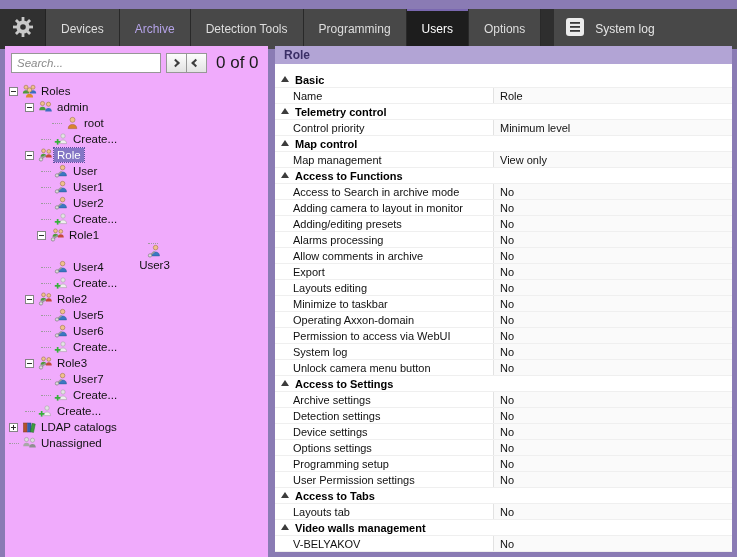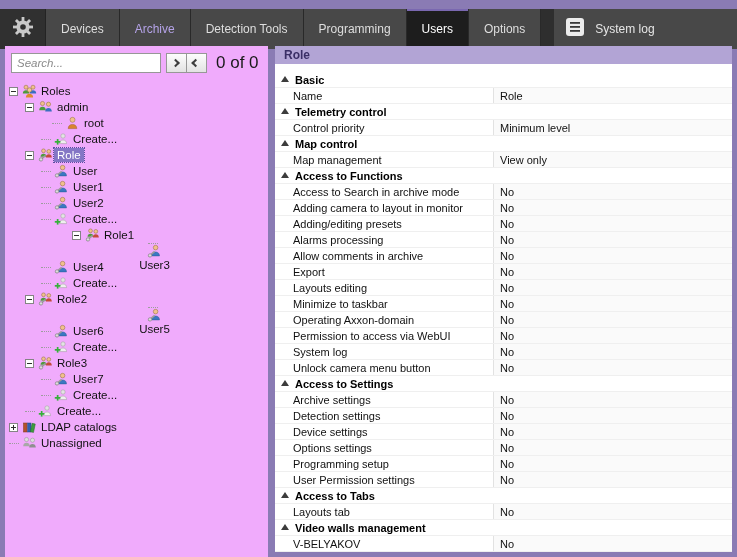--- a/index.html
+++ b/index.html
@@ -277,21 +277,21 @@
         <span class="ticon">
           <svg width="15" height="14" viewBox="0 0 15 14">
             <circle cx="9" cy="4" r="2.2" fill="#e3e3e3" stroke="#9a9a9a" stroke-width="0.5"></circle>
             <path d="M5.4 11.6c0-2.4 1.6-3.6 3.6-3.6s3.6 1.2 3.6 3.6z" fill="#efefef" stroke="#9a9a9a" stroke-width="0.5"></path>
             <rect x="0.8" y="9" width="5.6" height="1.7" fill="#35b03a"></rect>
             <rect x="2.8" y="7" width="1.7" height="5.6" fill="#35b03a"></rect>
           </svg>
         </span>
         <span class="tlabel">Create...</span>
       </div>
-      <div class="trow" style="padding-left: 24px; margin-left: 43px;">
+      <div class="trow" style="padding-left: 32px;">
         <span class="slot">
           <span class="expbox"></span>
         </span>
         <span class="ticon">
           <svg width="15" height="14" viewBox="0 0 15 14">
             <circle cx="5.5" cy="2.8" r="1.9" fill="#f1c08c" stroke="#8a6a33" stroke-width="0.5"></circle>
             <path d="M2.5 8.8c0-2.1 1.3-3.1 3-3.1s3 1 3 3.1z" fill="#4e9c3c"></path>
             <circle cx="10.8" cy="3.4" r="1.9" fill="#f1c08c" stroke="#8a6a33" stroke-width="0.5"></circle>
             <path d="M7.8 9.4c0-2.1 1.3-3.1 3-3.1s3 1 3 3.1z" fill="#c44b3a"></path>
             <line x1="1.6" y1="12.6" x2="7.6" y2="7.4" stroke="#9b9b9b" stroke-width="1.6"></line>
@@ -351,21 +351,21 @@
             <circle cx="5.5" cy="2.8" r="1.9" fill="#f1c08c" stroke="#8a6a33" stroke-width="0.5"></circle>
             <path d="M2.5 8.8c0-2.1 1.3-3.1 3-3.1s3 1 3 3.1z" fill="#4e9c3c"></path>
             <circle cx="10.8" cy="3.4" r="1.9" fill="#f1c08c" stroke="#8a6a33" stroke-width="0.5"></circle>
             <path d="M7.8 9.4c0-2.1 1.3-3.1 3-3.1s3 1 3 3.1z" fill="#c44b3a"></path>
             <line x1="1.6" y1="12.6" x2="7.6" y2="7.4" stroke="#9b9b9b" stroke-width="1.6"></line>
             <circle cx="3" cy="11.4" r="1.7" fill="#dcdcdc" stroke="#777" stroke-width="0.6"></circle>
           </svg>
         </span>
         <span class="tlabel">Role2</span>
       </div>
-      <div class="trow" style="padding-left: 36px; flex-direction: column;">
+      <div class="trow" style="padding-left: 36px;">
         <span class="slot">
           <span class="stub"></span>
         </span>
         <span class="ticon">
           <svg width="15" height="14" viewBox="0 0 15 14">
             <circle cx="8.6" cy="3.6" r="2.3" fill="#f1c08c" stroke="#8a6a33" stroke-width="0.5"></circle>
             <path d="M4.7 11.9c0-2.6 1.7-3.9 3.9-3.9s3.9 1.3 3.9 3.9z" fill="#3a78c2" stroke="#2a5a96" stroke-width="0.5"></path>
             <line x1="1.6" y1="12.6" x2="7.6" y2="7.4" stroke="#9b9b9b" stroke-width="1.6"></line>
             <circle cx="3" cy="11.4" r="1.7" fill="#dcdcdc" stroke="#777" stroke-width="0.6"></circle>
           </svg>

